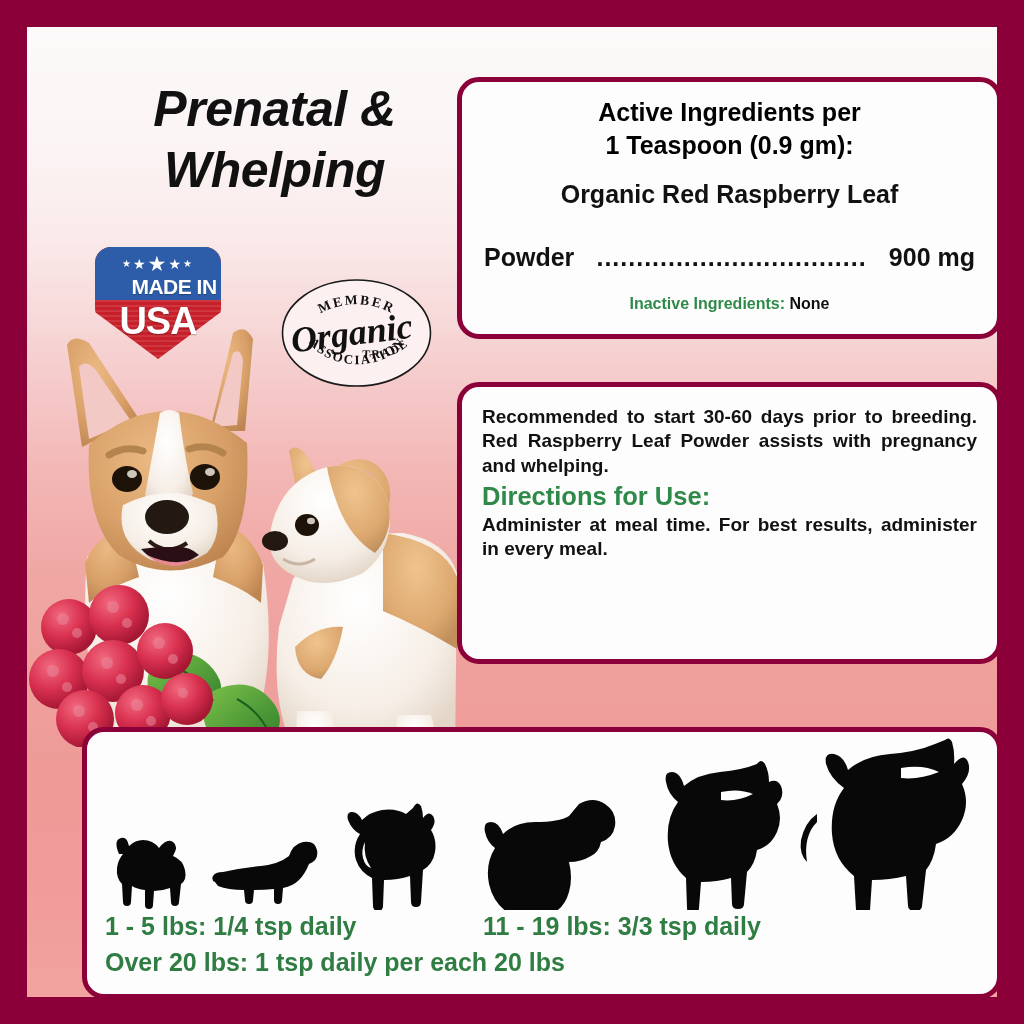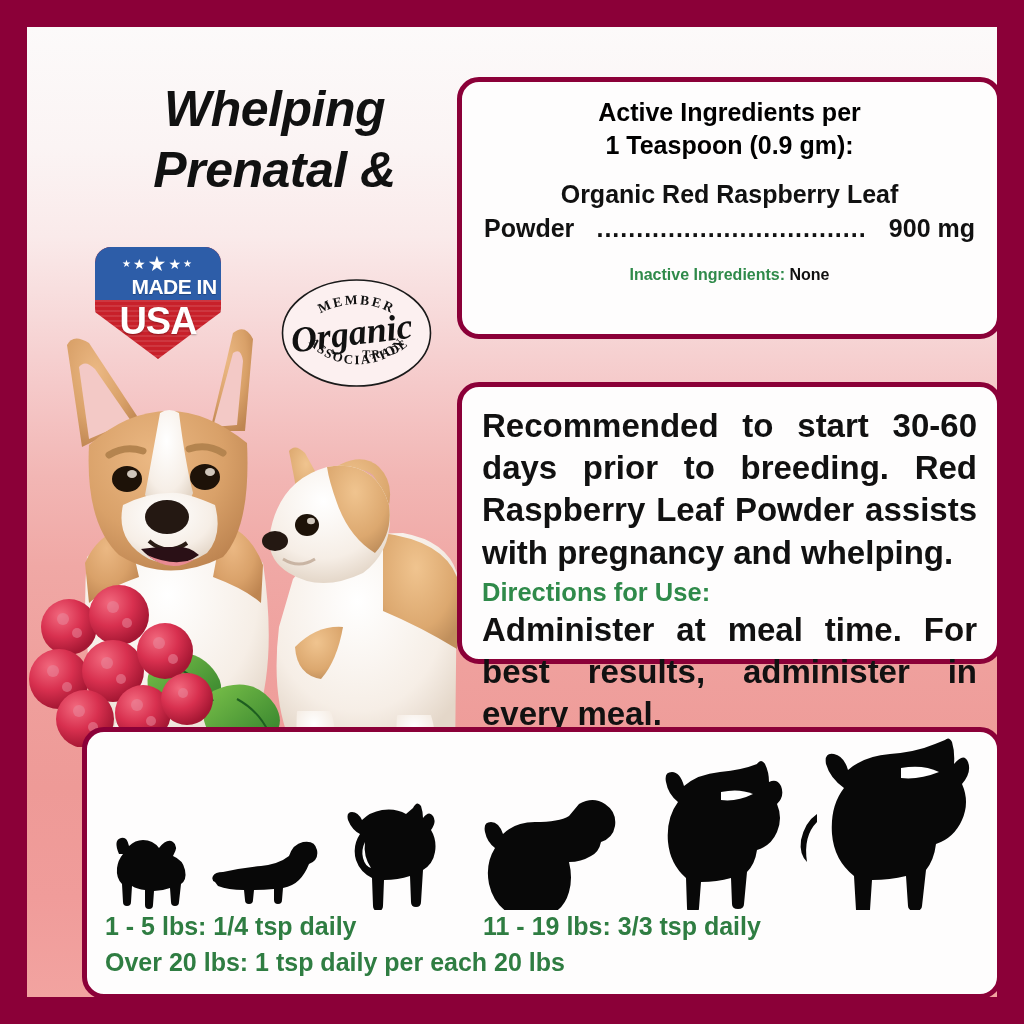--- a/index.html
+++ b/index.html
@@ -98,21 +98,21 @@
     color:#111;font-size:25px;font-weight:bold;text-align:center;
     line-height:1.35;margin:16px 0 0 0;
   }
   .ing-inactive{
     margin-top:20px;text-align:center;font-size:16px;font-weight:bold;
     color:#111;
   }
   .ing-inactive .lbl{color:#2F8A4A;}
 
   .dir-para{
-    color:#111;font-size:33px;font-weight:bold;line-height:1.28;
+    color:#111;font-size:19px;font-weight:bold;line-height:1.28;
     text-align:justify;margin:0;
   }
   .dir-para.last-justify{text-align:justify;}
   .dir-head{
     color:#2F8A4A;font-size:25.5px;font-weight:bold;line-height:1.28;margin:2px 0 0 0;
   }
 
   
   .dogrow{
     position:absolute;left:0;bottom:84px;width:100%;height:175px;
@@ -126,22 +126,22 @@
   .dose-grid .c1{width:378px;}
   .dose-grid .c2{flex:1;}
 </style>
 </head>
 <body>
 
 <div id="label">
   <div id="card">
 
     <div class="title">
+      <div>Prenatal &amp;</div>
       <div>Whelping</div>
-      <div>Prenatal &amp;</div>
     </div>
 
     <div class="shield">
       <div class="body"></div>
       <div class="top"></div>
       <div class="stripes"></div>
       <div class="stars">
         <span class="s-sm">★</span><span class="s-md">★</span><span class="s-lg">★</span><span class="s-md">★</span><span class="s-sm">★</span>
       </div>
       <div class="made">MADE IN</div>
@@ -295,21 +295,21 @@
       </svg>
     </div>
 
     <div class="panel" id="panel-ingredients">
       <div class="ing-head">
         <div>Active Ingredients per</div>
         <div>1 Teaspoon (0.9 gm):</div>
       </div>
       <div class="ing-body">
         <div>Organic Red Raspberry Leaf</div>
-        <div style="display:flex;align-items:flex-start;white-space:nowrap;">
+        <div style="display:flex;align-items:flex-start;white-space:nowrap;margin-top:29px;">
           <span>Powder</span>
           <span style="flex:1;overflow:hidden;letter-spacing:1px;">..................................</span>
           <span>900 mg</span>
         </div>
       </div>
       <div class="ing-inactive">
         <span class="lbl">Inactive Ingredients:</span>
         <span>None</span>
       </div>
     </div>

